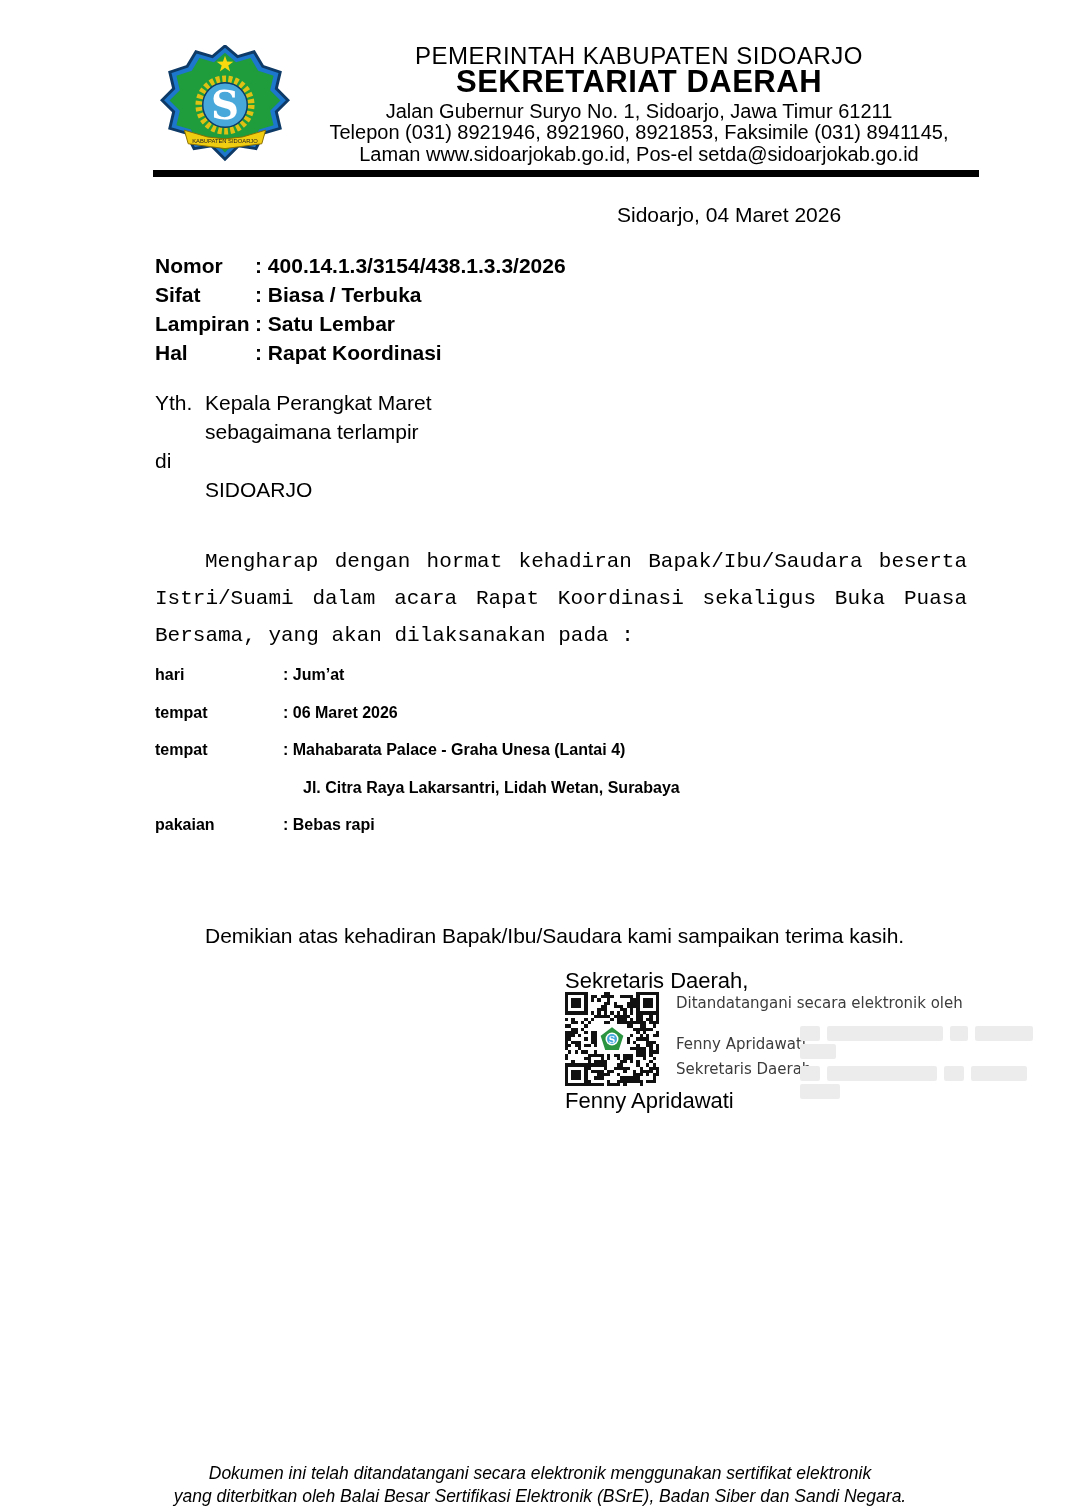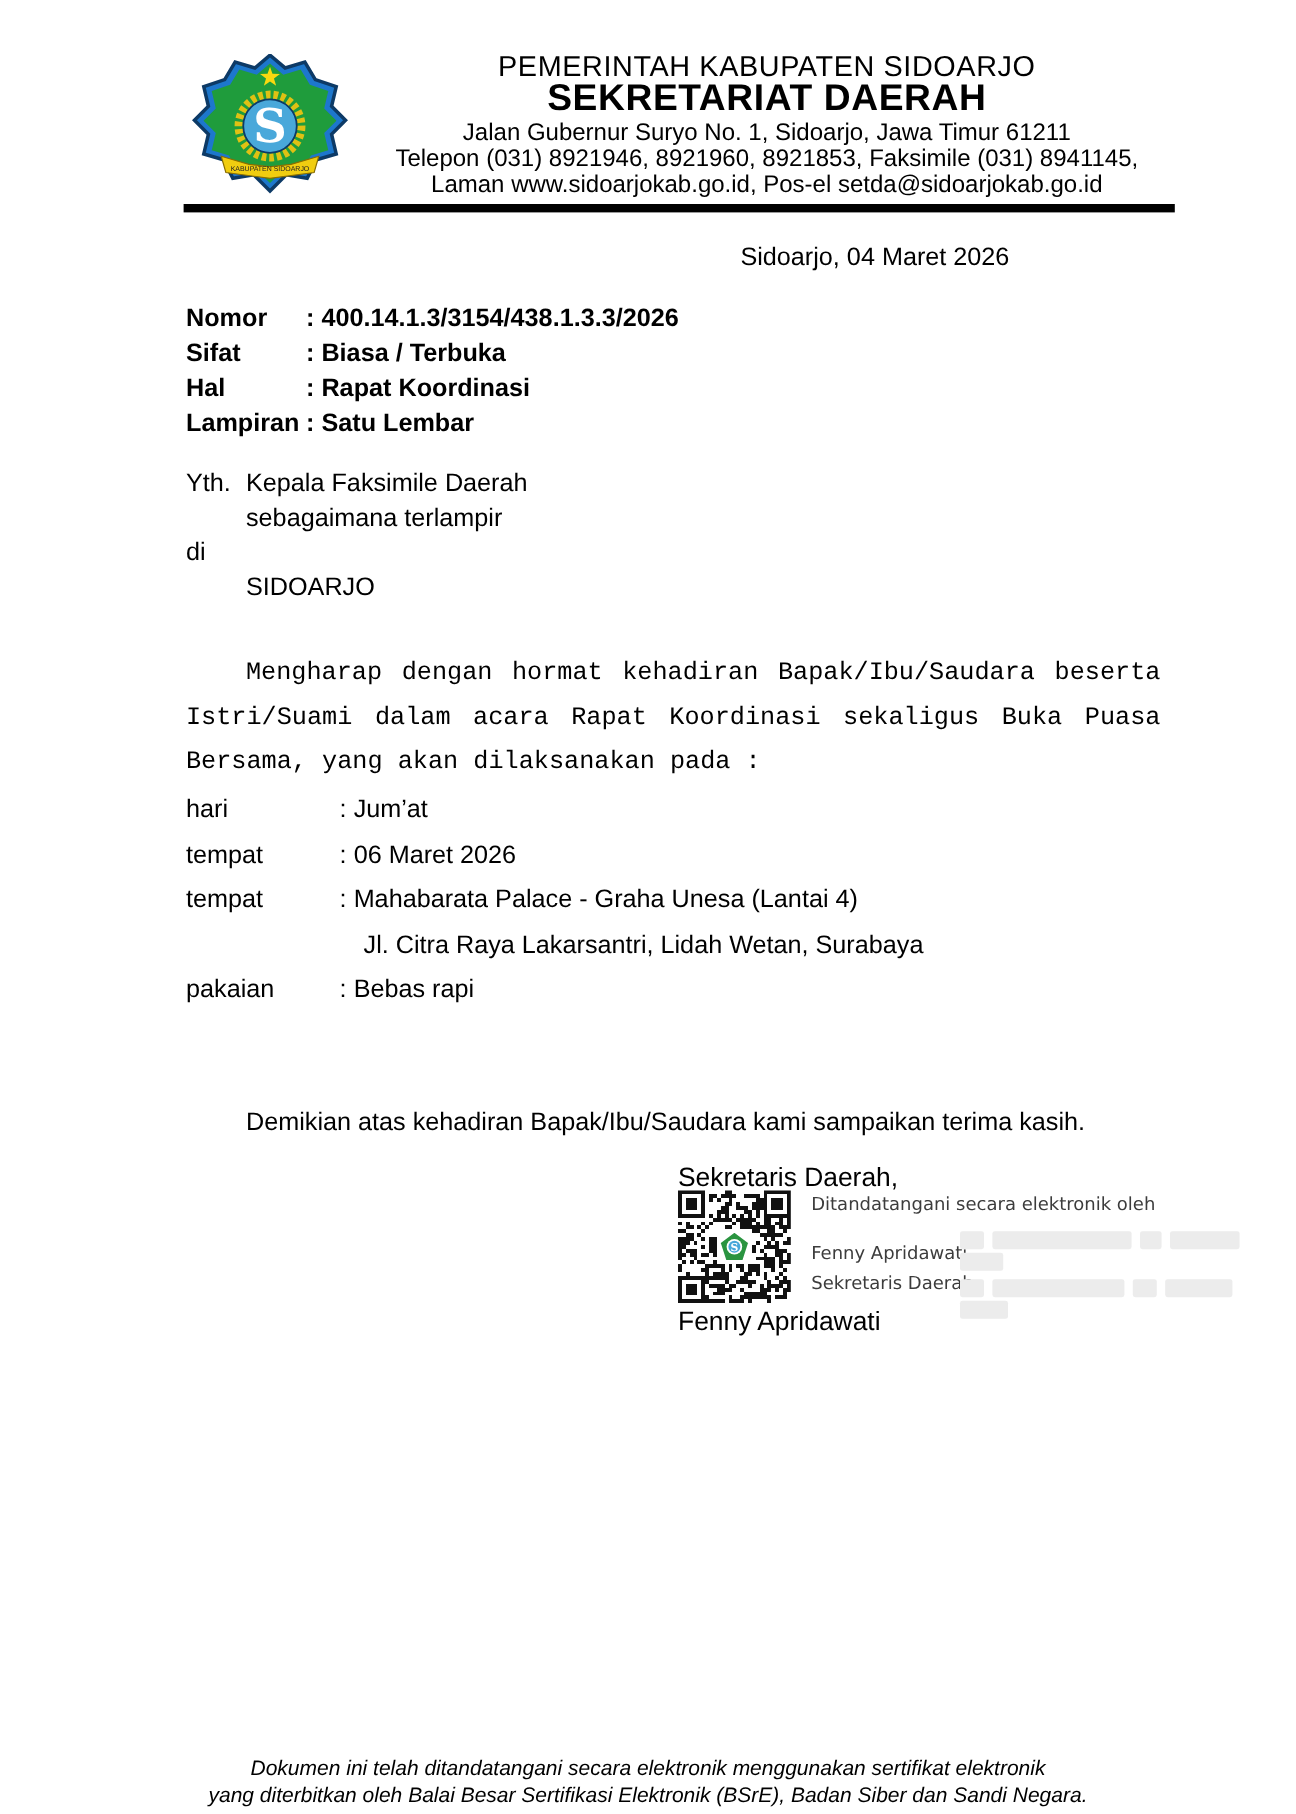--- a/index.html
+++ b/index.html
@@ -28,21 +28,21 @@
   
   .recipient{position:absolute;left:155px;top:388px;font-size:21px;line-height:29px;}
   .recipient .sal{display:inline-block;width:50px;}
   .ind50{margin-left:50px;}
 
   
   .para{position:absolute;left:155px;top:543px;width:812px;font-size:21px;
         line-height:37px;text-align:justify;text-indent:50px;font-family:Liberation Mono, monospace;}
 
   
-  .details{position:absolute;left:155px;top:656px;font-size:21px;line-height:37.5px;}
+  .details{position:absolute;left:155px;top:656px;font-size:16px;line-height:37.5px;font-weight:bold;}
   .details .lbl{display:inline-block;width:128px;}
   .details .cont{margin-left:148px;}
 
   .closing{position:absolute;left:155px;top:893px;width:812px;font-size:21px;text-indent:50px;margin-top:31px;}
 
   
   .sig-title{position:absolute;left:565px;top:968px;font-size:22px;}
   .qr-wrap{position:absolute;left:565px;top:992px;width:94px;height:94px;}
   .qr-wrap svg{display:block;}
   .qr-logo{position:absolute;left:33px;top:33px;width:28px;height:28px;background:#fff;}
@@ -86,26 +86,26 @@
     <div class="lh-tel">Telepon (031) 8921946, 8921960, 8921853, Faksimile (031) 8941145,</div>
     <div class="lh-web">Laman www.sidoarjokab.go.id, Pos-el setda@sidoarjokab.go.id</div>
   </div>
   <div class="rule"></div>
 
   <div class="dateline">Sidoarjo, 04 Maret 2026</div>
 
   <div class="meta">
     <div class="row"><span class="lbl">Nomor</span><span>:</span>&nbsp;<span>400.14.1.3/3154/438.1.3.3/2026</span></div>
     <div class="row"><span class="lbl">Sifat</span><span>:</span>&nbsp;<span>Biasa / Terbuka</span></div>
+    <div class="row"><span class="lbl">Lampiran</span><span>:</span>&nbsp;<span>Satu Lembar</span></div>
     <div class="row"><span class="lbl">Hal</span><span>:</span>&nbsp;<span>Rapat Koordinasi</span></div>
-    <div class="row"><span class="lbl">Lampiran</span><span>:</span>&nbsp;<span>Satu Lembar</span></div>
   </div>
 
   <div class="recipient">
-    <div><span class="sal">Yth.</span><span>Kepala Faksimile Daerah</span></div>
+    <div><span class="sal">Yth.</span><span>Kepala Perangkat Maret</span></div>
     <div class="ind50">sebagaimana terlampir</div>
     <div>di</div>
     <div class="ind50">SIDOARJO</div>
   </div>
 
   <div class="para">Mengharap dengan hormat kehadiran Bapak/Ibu/Saudara beserta Istri/Suami dalam acara Rapat Koordinasi sekaligus Buka Puasa Bersama, yang akan dilaksanakan pada :</div>
 
   <div class="details">
     <div><span class="lbl">hari</span><span>:</span>&nbsp;<span>Jum’at</span></div>
     <div><span class="lbl">tempat</span><span>:</span>&nbsp;<span>06 Maret 2026</span></div>

